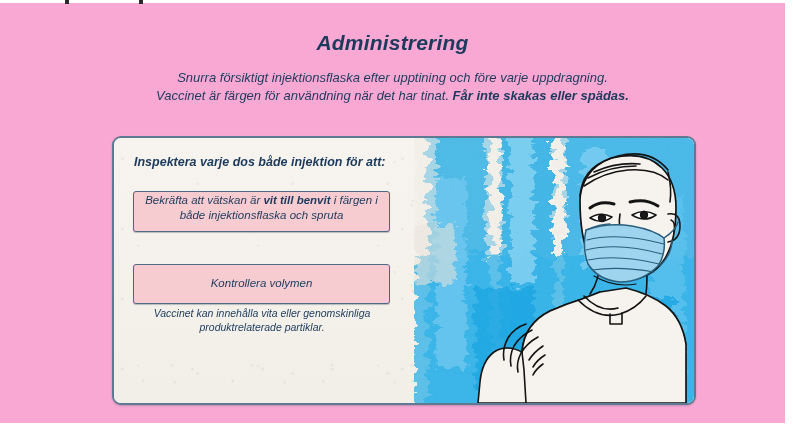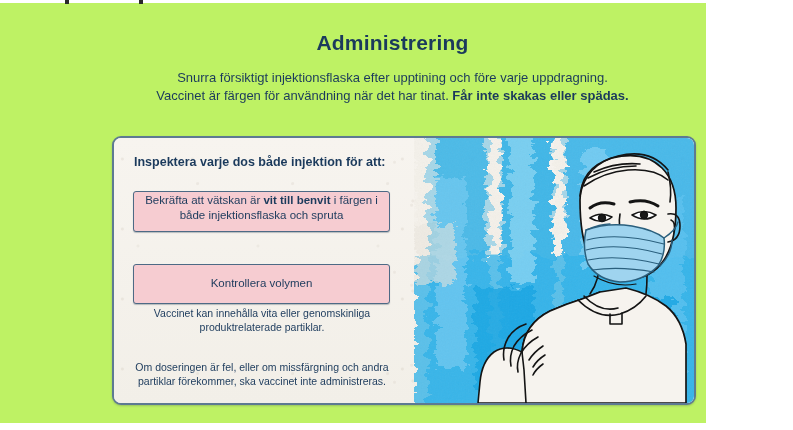--- a/index.html
+++ b/index.html
@@ -13,23 +13,24 @@
     height: 430px;
     overflow: hidden;
     font-family: "Liberation Sans", sans-serif;
   }
 
   
   #slide {
     position: absolute;
     left: 0;
     top: 3px;
-    width: 706px;
+    width: 785px;
     height: 420px;
-    background: #bef264;
+    background: #f9a8d4;
+    font-style: italic;
   }
 
   
   .cutmark {
     position: absolute;
     top: -3px;
     width: 4px;
     height: 4px;
     background: #2a2a2a;
   }
@@ -298,16 +299,15 @@
 
     <div id="cardhead">Inspektera varje dos både injektion för att:</div>
 
     <div class="pinkbox" id="pinkbox-1">
       <span>Bekräfta att vätskan är </span><b>vit till benvit</b><span> i färgen i både injektionsflaska och spruta</span>
     </div>
 
     <div class="pinkbox" id="pinkbox-2">Kontrollera volymen</div>
 
     <div class="note" id="note-1">Vaccinet kan innehålla vita eller genomskinliga produktrelaterade partiklar.</div>
-    <div class="note" id="note-2">Om doseringen är fel, eller om missfärgning och andra partiklar förekommer, ska vaccinet inte administreras.</div>
 
   </div>
 </div>
 
 </body></html>

